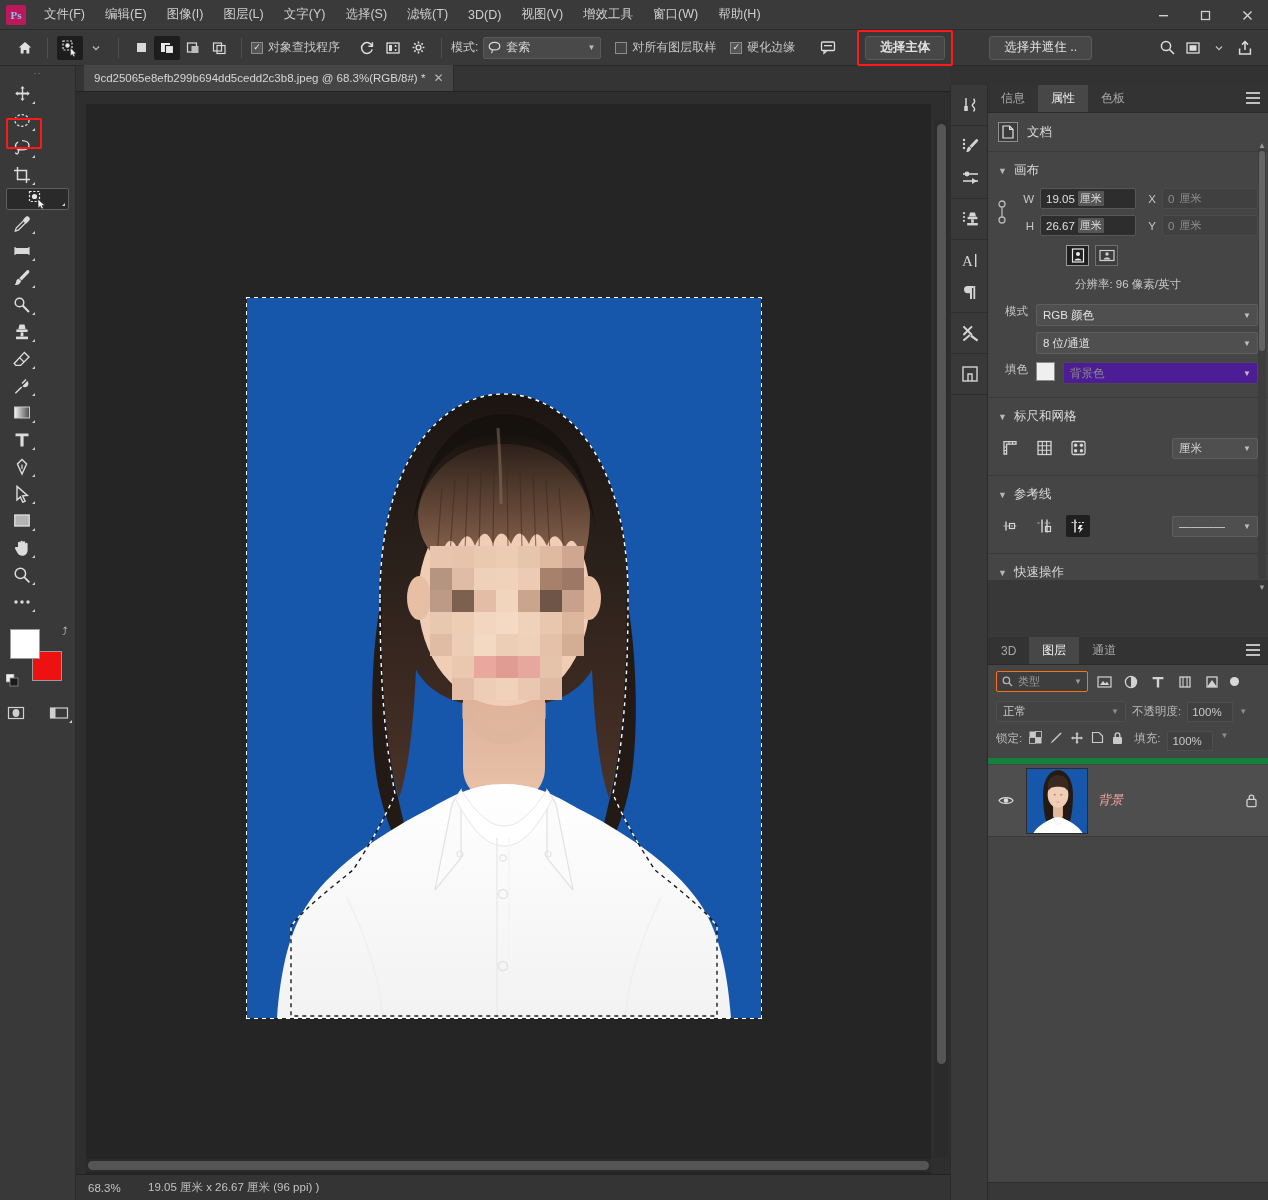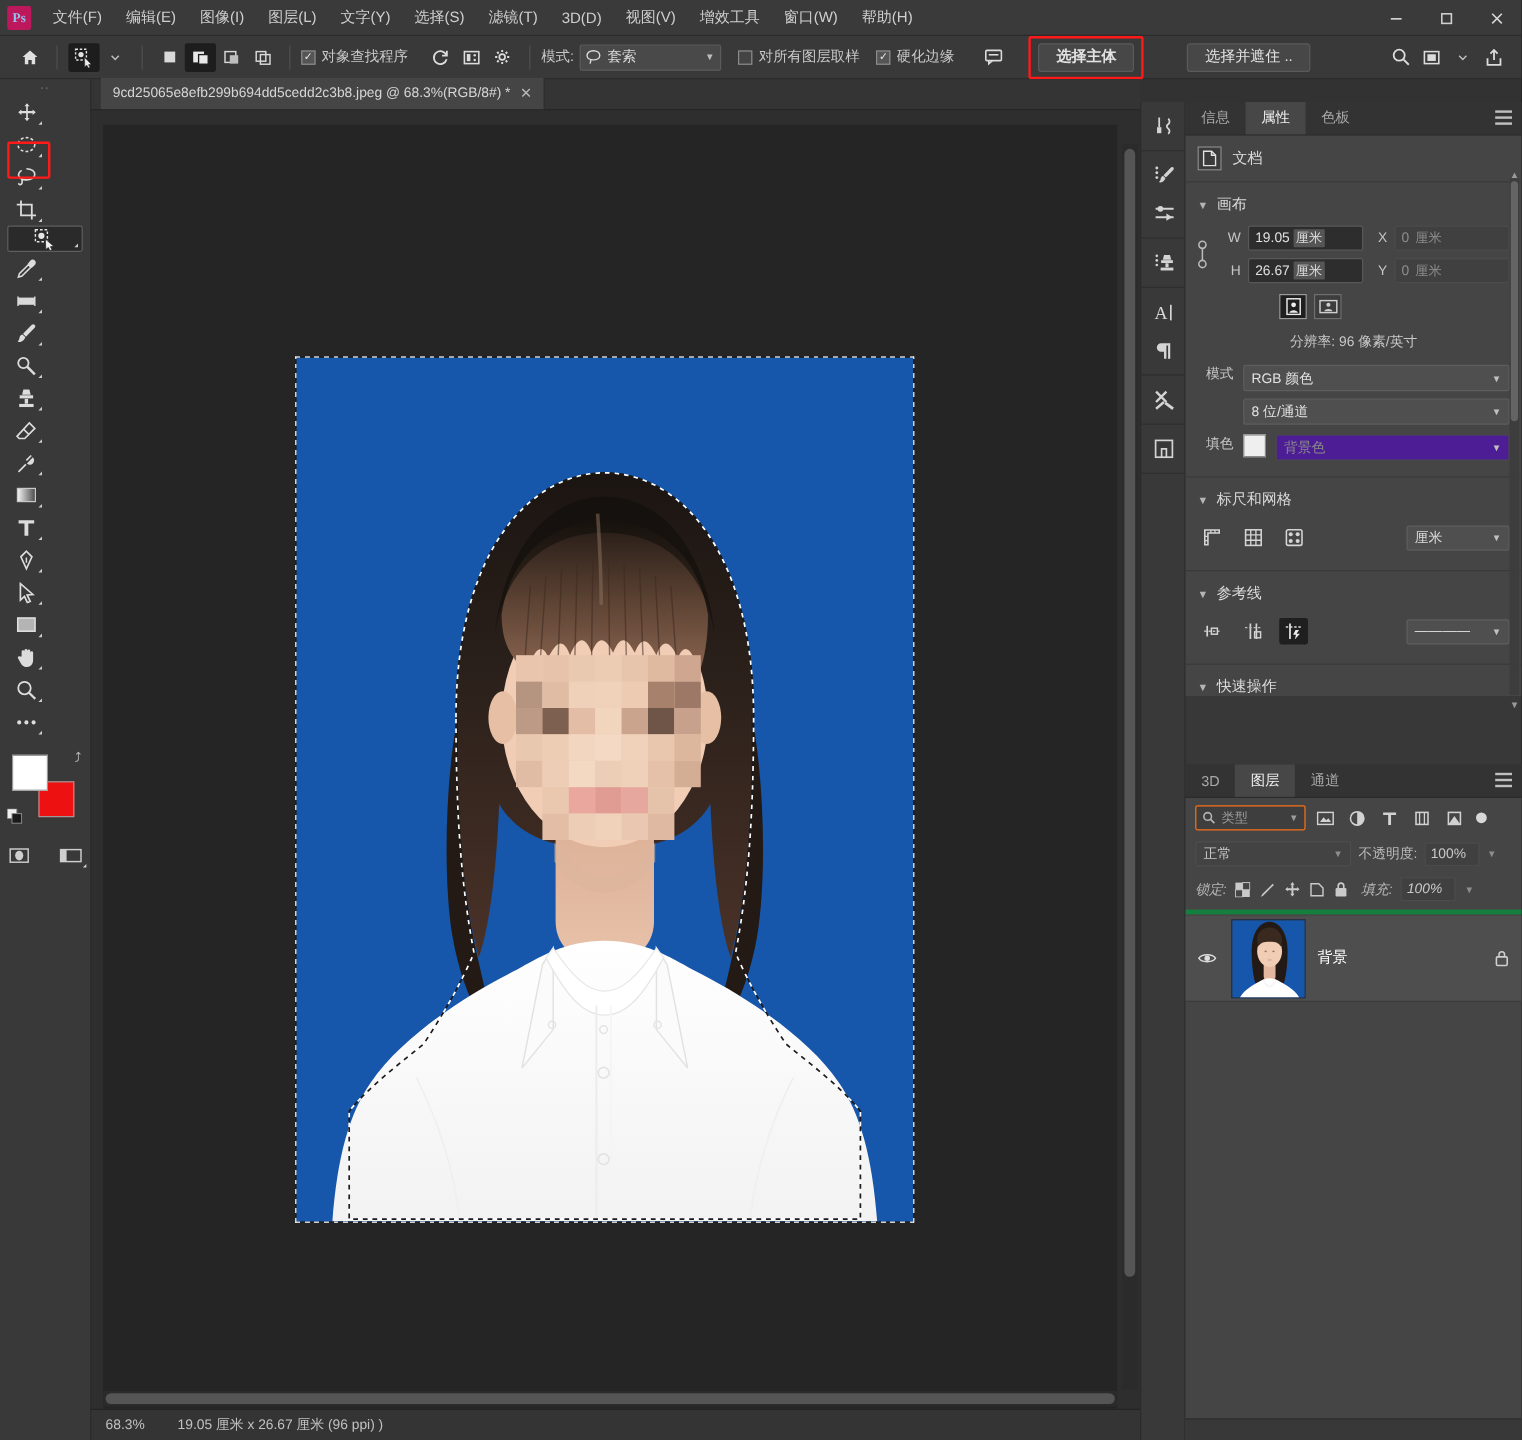--- a/index.html
+++ b/index.html
@@ -269,34 +269,34 @@
     color: #c9c9c9; font-size: 11.5px; display: flex; align-items: center; padding: 0 6px;
     position: relative;
   }
   .blend-sel .caret { position: absolute; right: 6px; font-size: 8px; color: #8d8d8d; }
   .op-lbl { color: #b9b9b9; font-size: 11.5px; }
   .op-val {
     width: 46px; height: 20px; background: #404040; border: 1px solid #4d4d4d;
     color: #c9c9c9; font-size: 11.5px; display: flex; align-items: center; padding: 0 4px;
   }
   .op-step { color: #8d8d8d; font-size: 8px; }
-  .lock-row { display: flex; align-items: center; gap: 7px; padding: 4px 8px 7px 8px;
-    border-bottom: 4px solid #15803d; font-style: italic; }
+  .lock-row { display: flex; align-items: flex-start; gap: 7px; padding: 4px 8px 7px 8px;
+    border-bottom: 6px solid #15803d; }
   .lock-lbl { color: #b9b9b9; font-size: 11.5px; }
   .lock-ic { color: #cacaca; font-size: 12px; display: flex; align-items: center; }
   .layer-row {
     display: flex; align-items: center; height: 72px; background: #4e4e4e; padding: 0 10px;
     border-bottom: 1px solid #3b3b3b; gap: 10px; margin-top: 1px;
   }
   .eye { width: 18px; color: #dcdcdc; font-size: 12px; text-align: center; }
   .thumb-l {
     width: 62px; height: 66px; border: 1px solid #2b2b2b; overflow: hidden; position: relative;
     background: #1757ab;
   }
-  .lay-name { color: #ffffff; font-size: 12.5px; flex: 1; }
+  .lay-name { color: #fca5a5; font-size: 12.5px; flex: 1; font-style: italic; }
   .lay-lock { color: #cacaca; font-size: 12px; }
   .lay-footer {
     position: absolute; left: 0; bottom: 0; width: 280px; height: 30px; background: #383838;
     border-top: 1px solid #2d2d2d; display: flex; align-items: center; justify-content: center;
     gap: 17px;
   }
 
   
   .portrait { position: absolute; inset: 0; overflow: hidden; }
   .mosaic-face { position: absolute; }

